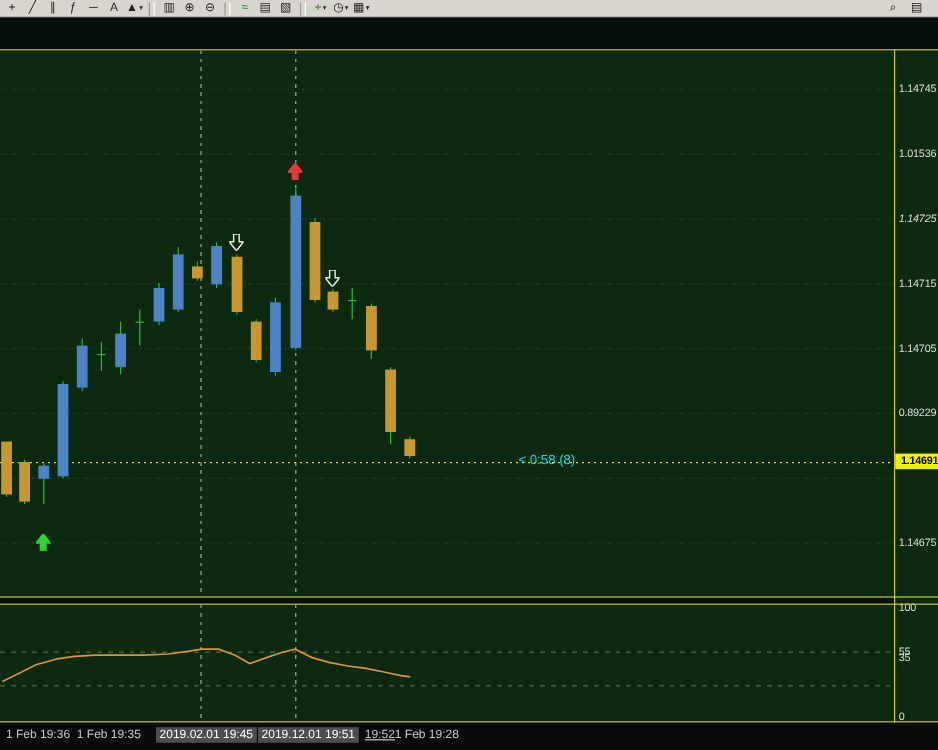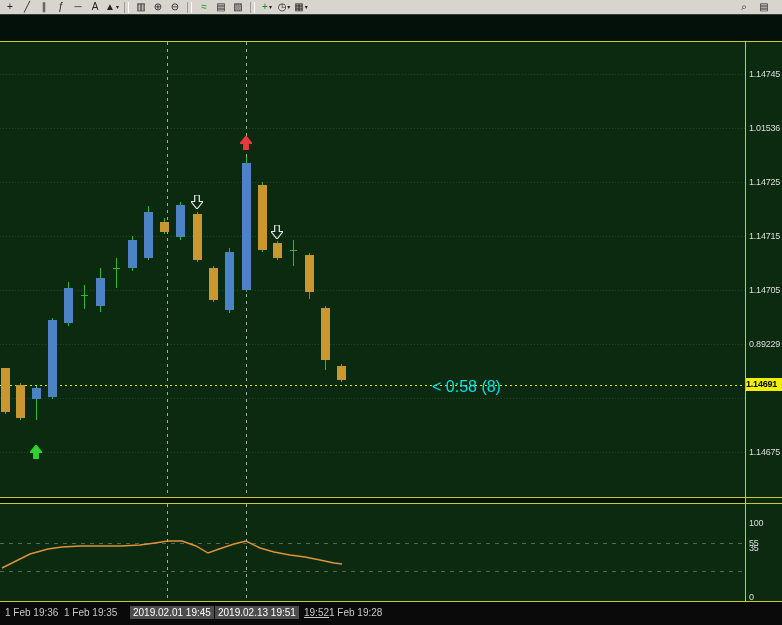--- a/index.html
+++ b/index.html
@@ -22,26 +22,26 @@
   .chart-canvas{position:absolute;left:0;top:42px;width:745px;height:455px;background:#0b2a10;overflow:hidden;z-index:5}
   .hgrid{position:absolute;left:0;width:100%;height:1px;background-image:repeating-linear-gradient(90deg,#1e4526 0 1px,transparent 1px 3px)}
   .sepv{position:absolute;top:0;height:100%;width:1px;background-image:repeating-linear-gradient(180deg,#9fb09f 0 3px,transparent 3px 7px);z-index:2}
   .cur-line{position:absolute;left:0;width:100%;height:1px;background-image:repeating-linear-gradient(90deg,#e8e800 0 2px,transparent 2px 5px);z-index:3}
   .wick{position:absolute;width:1px;background:#2eb82e;z-index:4}
   .cbody{position:absolute;width:9px;z-index:4}
   .cbody.bull{background:#4b83c6}
   .cbody.bear{background:#c9972f}
   .doji{position:absolute;width:7px;height:1px;background:#2eb82e;z-index:4}
   .marker{position:absolute;z-index:6;width:12px;height:14px}
-  .countdown{position:absolute;color:#00e2e2;font-size:16px;z-index:7;white-space:nowrap}
+  .countdown{position:absolute;color:#00e2e2;font-size:11px;z-index:7;white-space:nowrap}
 
   
   .axis{position:absolute;left:746px;top:41px;width:36px;height:561px;background:#0b2a10;z-index:6}
   .plabel{position:absolute;left:3px;color:#dedede;font-size:9px;letter-spacing:-0.2px;white-space:nowrap}
-  .badge{position:absolute;left:0;width:36px;height:13px;background:#f0f000;color:#000;font-size:9px;font-weight:bold;text-align:left;line-height:13px;z-index:8;letter-spacing:-0.2px}
+  .badge{position:absolute;left:0;width:36px;height:13px;background:#f0f000;color:#000;font-size:9px;font-weight:bold;text-align:right;line-height:13px;z-index:8;letter-spacing:-0.2px}
 
   
   .ind-panel{position:absolute;left:0;top:504px;width:745px;height:97px;background:#0b2a10;overflow:hidden;z-index:5}
   .lvl{position:absolute;left:0;width:100%;height:1px;background-image:repeating-linear-gradient(90deg,#54684f 0 4px,transparent 4px 9px)}
   .ind-panel svg{position:absolute;left:0;top:0}
 
   
   .time-axis{position:absolute;left:0;top:602px;width:782px;height:23px;background:#0a0a0a;z-index:5}
   .tlabel{position:absolute;top:5px;color:#c9c9c9;font-size:10px;white-space:nowrap}
   .tlabel.hl{background:#4d4d4d;color:#ffffff;padding:1px 3px;top:4px}
@@ -161,36 +161,36 @@
       <div class="sepv" style="left: 246px;"></div>
       <svg width="745" height="97">
         <polyline points="2,64 16,57 30,50 48,45 62,43 80,42 100,42 120,42 140,41 155,39 168,37 182,37 196,42 208,49 222,44 234,40 246,37 260,44 274,48 290,51 305,53 320,56 334,59 342,60" fill="none" stroke="#e0923a" stroke-width="1.4"></polyline>
       </svg>
     </div>
 
   <div class="axis">
     <div class="badge" style="top: 337px;">1.14691</div>
   <div class="plabel" style="top: 28px;">1.14745</div>
       <div class="plabel" style="top: 82px;">1.01536</div>
-      <div class="plabel" style="top: 136px;">1.14725</div>
+      <div class="plabel" style="top: 136px; font-style: italic;">1.14725</div>
       <div class="plabel" style="top: 190px;">1.14715</div>
       <div class="plabel" style="top: 244px;">1.14705</div>
       <div class="plabel" style="top: 298px;">0.89229</div>
       <div class="plabel" style="top: 406px;">1.14675</div>
-      <div class="plabel" style="top: 477px;">100</div>
+      <div class="plabel" style="top: 460px;">100</div>
       <div class="plabel" style="top: 497px;">55</div>
       <div class="plabel" style="top: 502px; text-align: right;">35</div>
       <div class="plabel" style="top: 551px;">0</div>
     </div>
 
   <div class="time-axis">
       <div class="tlabel" style="left: 5px;">1 Feb 19:36</div>
       <div class="tlabel" style="left: 64px;">1 Feb 19:35</div>
       <div class="tlabel hl" style="left: 130px;">2019.02.01 19:45</div>
-      <div class="tlabel hl" style="left: 215px;">2019.02.13 19:51</div>
+      <div class="tlabel hl" style="left: 215px;">2019.12.01 19:51</div>
       <div class="tlabel" style="left: 304px; text-decoration: underline;">19:52</div>
       <div class="tlabel" style="left: 329px;">1 Feb 19:28</div>
     </div>
 
   <div class="frame-h" style="top:41px"></div>
   <div class="frame-h" style="top:497px"></div>
   <div class="frame-h" style="top:503px"></div>
   <div class="frame-h" style="top:601px"></div>
   <div class="frame-v" style="left:745px;top:41px;height:561px"></div>
 

